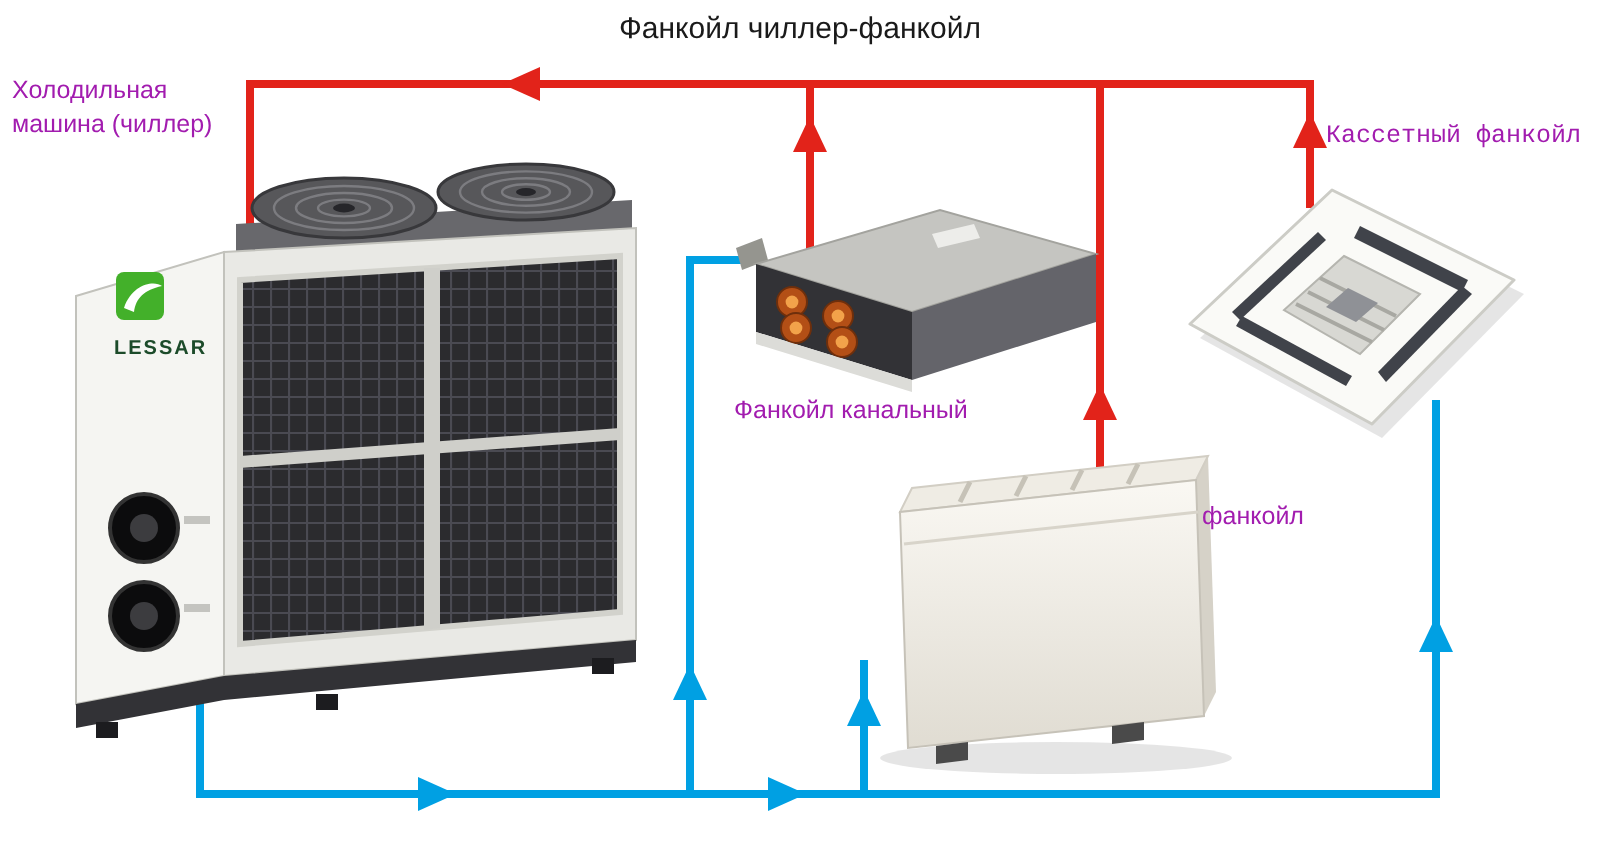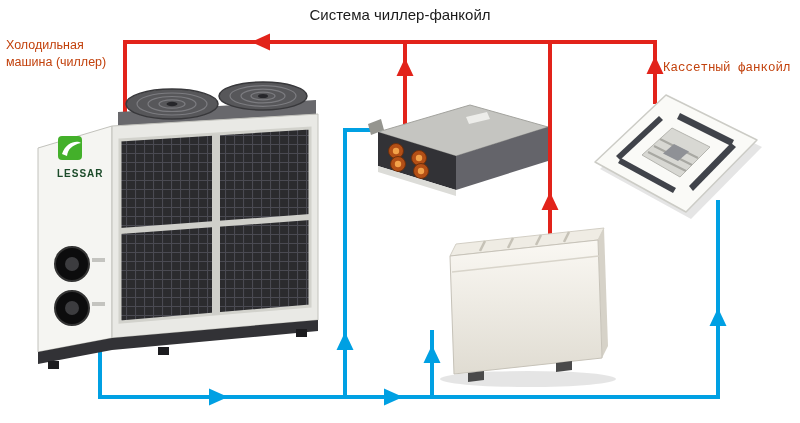--- a/index.html
+++ b/index.html
@@ -7,21 +7,21 @@
   .stage {
     position:relative; width:800px; height:423px; background:#ffffff;
     font-family:"Liberation Sans","DejaVu Sans",sans-serif; overflow:hidden;
   }
   .stage svg { position:absolute; left:0; top:0; display:block; }
   .title {
     position:absolute; left:0; top:6px; width:100%; text-align:center;
     font-size:15px; color:#1a1a1a;
   }
   .lbl {
-    position:absolute; font-size:12.5px; color:#c2410c; line-height:1.32;
+    position:absolute; font-size:12.5px; color:#a21caf; line-height:1.32;
     white-space:nowrap;
   }
   .lbl .line { display:block; }
   svg text { font-family:"Liberation Sans","DejaVu Sans",sans-serif; }
 </style>
 </head>
 <body>
 
 <div class="stage">
 
@@ -133,28 +133,32 @@
       <line x1="508" y1="248" x2="513" y2="238" stroke="#c6c2b7" stroke-width="2.5"></line>
       <line x1="536" y1="245" x2="541" y2="235" stroke="#c6c2b7" stroke-width="2.5"></line>
       <line x1="564" y1="242" x2="569" y2="232" stroke="#c6c2b7" stroke-width="2.5"></line>
       <polygon points="450,256 598,240 602,358 454,374" fill="url(#unitgrad)" stroke="#c6c2b8" stroke-width="1"></polygon>
       <line x1="452" y1="272" x2="599" y2="256" stroke="#d8d4ca" stroke-width="1.5"></line>
       <polygon points="468,373 484,371 484,380 468,382" fill="#4a4a4a"></polygon>
       <polygon points="556,363 572,361 572,370 556,372" fill="#4a4a4a"></polygon>
     </g>
   </svg>
 
-  <div class="title">Система чиллер-фанкойл</div>
+  <div class="title">Фанкойл чиллер-фанкойл</div>
 
   <div class="lbl" style="left:6px; top:37px;">
     <span class="line">Холодильная</span>
     <span class="line">машина (чиллер)</span>
   </div>
 
+  <div class="lbl" style="left:367px; top:197px;">
+    <span class="line">Фанкойл канальный</span>
+  </div>
 
   <div class="lbl" style="left:663px; top:60px;font-family:Liberation Mono, monospace;">
     <span class="line">Кассетный фанкойл</span>
   </div>
 
   <div class="lbl" style="left:601px; top:250px;">
+    <span class="line">фанкойл</span>
   </div>
 
 </div>
 
 </body></html>

